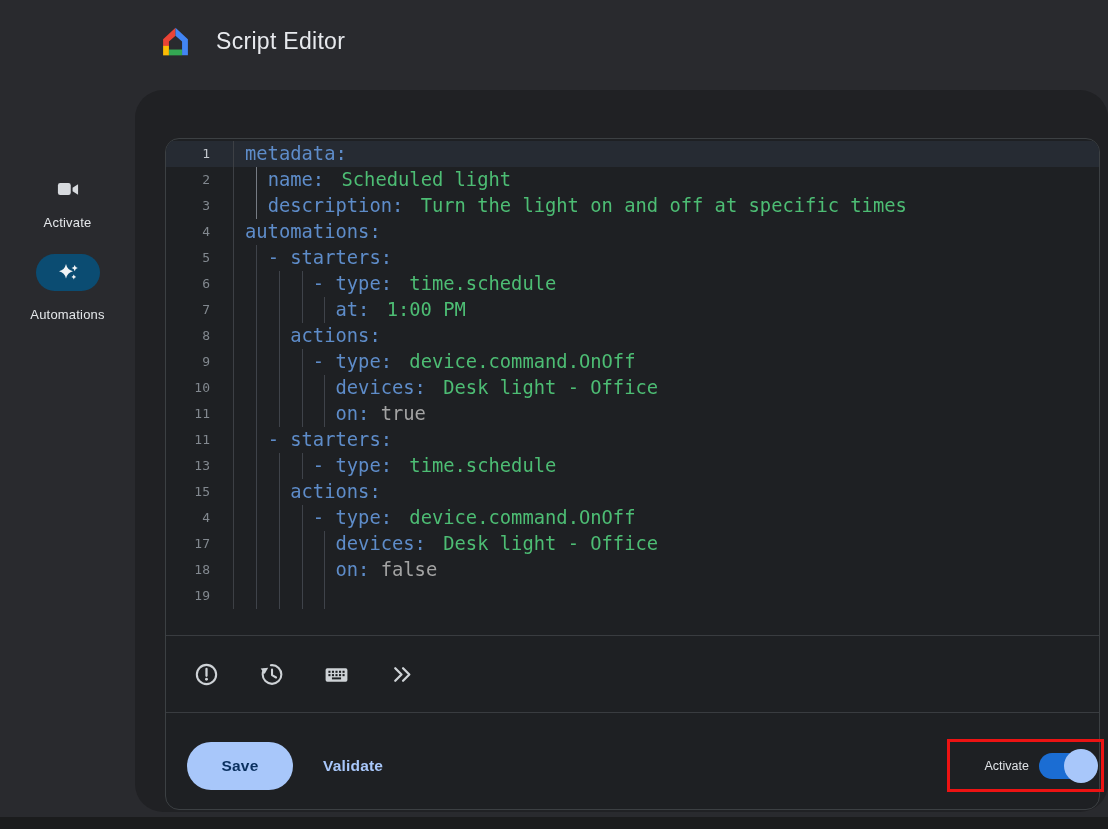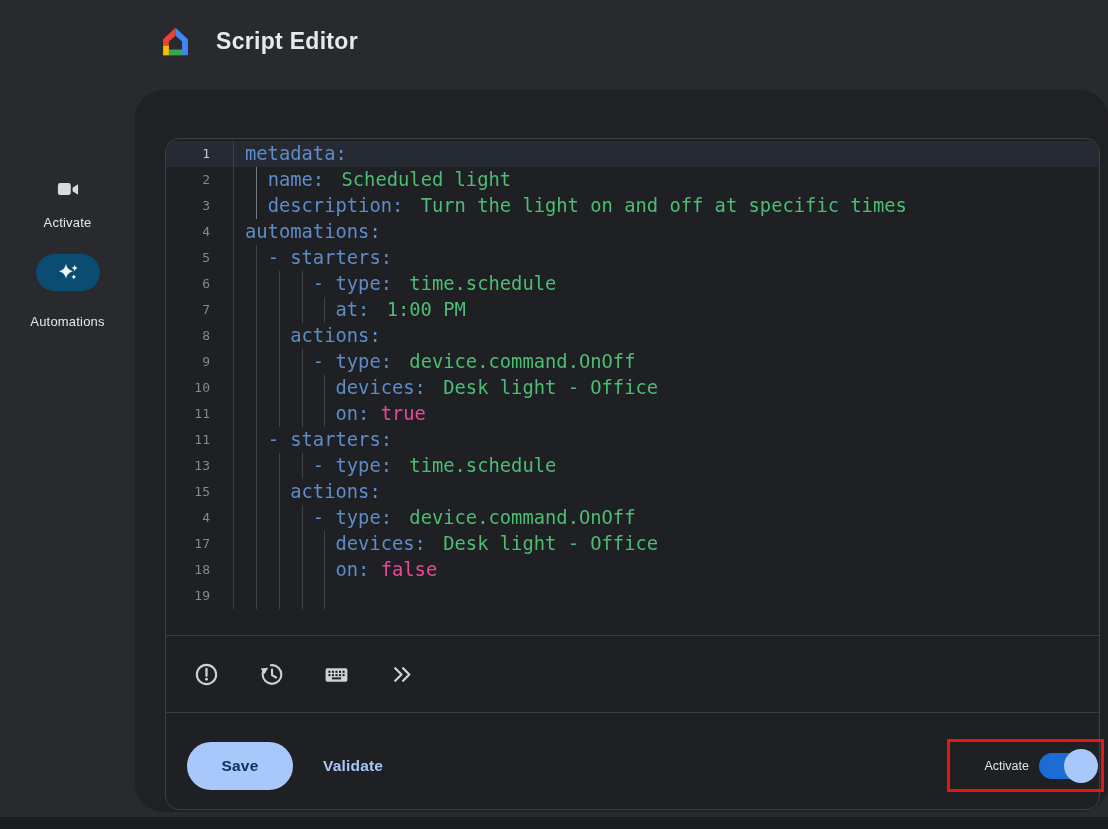--- a/index.html
+++ b/index.html
@@ -10,34 +10,34 @@
     font-family:"Liberation Sans","DejaVu Sans",sans-serif;
     color:#e6e8ec;
   }
 
   
   .app-header{
     position:absolute; left:0; top:0; width:1108px; height:82px;
     display:flex; align-items:center; padding-left:158px; gap:23px;
   }
   .home-logo{ width:35px; height:35px; flex:0 0 auto; }
-  .app-title{ font-size:23px; font-weight:700; letter-spacing:.3px; color:#e7e9ed; }
+  .app-title{ font-size:23px; font-weight:400; letter-spacing:.3px; color:#e7e9ed; }
 
   
   .sidebar{ position:absolute; left:0; top:82px; width:135px; bottom:0; }
   .nav-item{ position:absolute; left:0; width:135px; display:flex; flex-direction:column; align-items:center; cursor:pointer; }
   .nav-item.cameras{ top:95px; }
   .nav-item.automations{ top:172px; }
   .nav-icon-slot{ height:24px; display:flex; align-items:center; justify-content:center; }
   .nav-pill{
     width:64px; height:37px; border-radius:19px; background:#0b4c72;
     display:flex; align-items:center; justify-content:center;
   }
   .nav-label{ margin-top:14px; font-size:13px; color:#e4e7ea; letter-spacing:.2px; }
-  .nav-item.automations .nav-label{ margin-top:23px; }
+  .nav-item.automations .nav-label{ margin-top:16px; }
 
   
   .editor-card{
     position:absolute; left:135px; top:90px; width:973px; height:722px;
     background:#202124; border-radius:28px;
   }
   .editor-frame{
     position:absolute; left:30px; top:48px; width:935px; height:672px;
     background:#1e2023; border:1px solid #3c4043; border-radius:14px;
     overflow:hidden; display:flex; flex-direction:column;
@@ -53,21 +53,21 @@
   .gutter-cell{
     flex:0 0 68px; text-align:right; padding-right:23px;
     font-size:13px; color:#82888f; border-right:1px solid #3d4045;
   }
   .code-line.hl .gutter-cell{ color:#c3c8ce; }
   .code-cell{ position:relative; flex:1; padding-left:11px; white-space:pre; }
   .guide{ position:absolute; top:0; bottom:0; width:1px; background:#3f434a; }
   .guide.active{ background:#767b83; }
   .tk-k{ color:#5e8cc9; } 
   .tk-v{ color:#4dbd74;margin-left:6px; } 
-  .tk-b{ color:#ec4899; } 
+  .tk-b{ color:#a3a3a3; } 
   .tk-d{ color:#5e8cc9; } 
   .tk-s{ color:#c9cdd3; } 
 
   
   .editor-toolbar{
     height:77px; border-top:1px solid #393c40;
     display:flex; align-items:center; padding-left:27px; gap:38px;
   }
   .tool-btn{
     width:27px; height:27px; background:none; border:none; padding:0;

